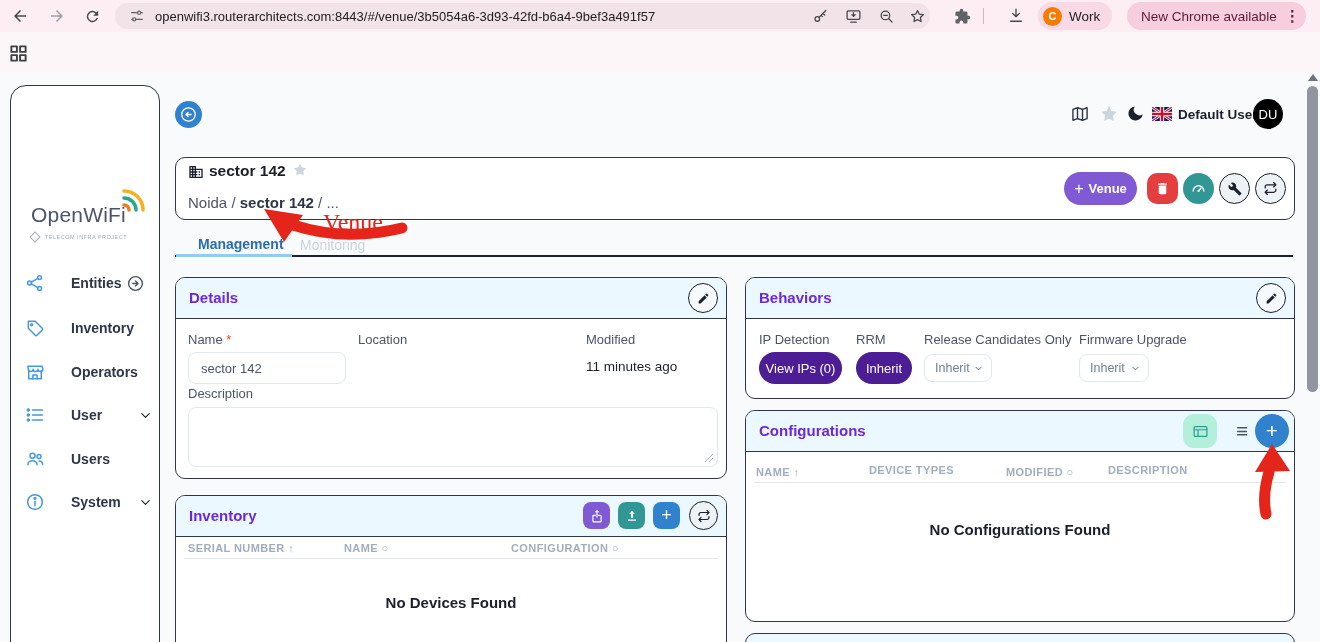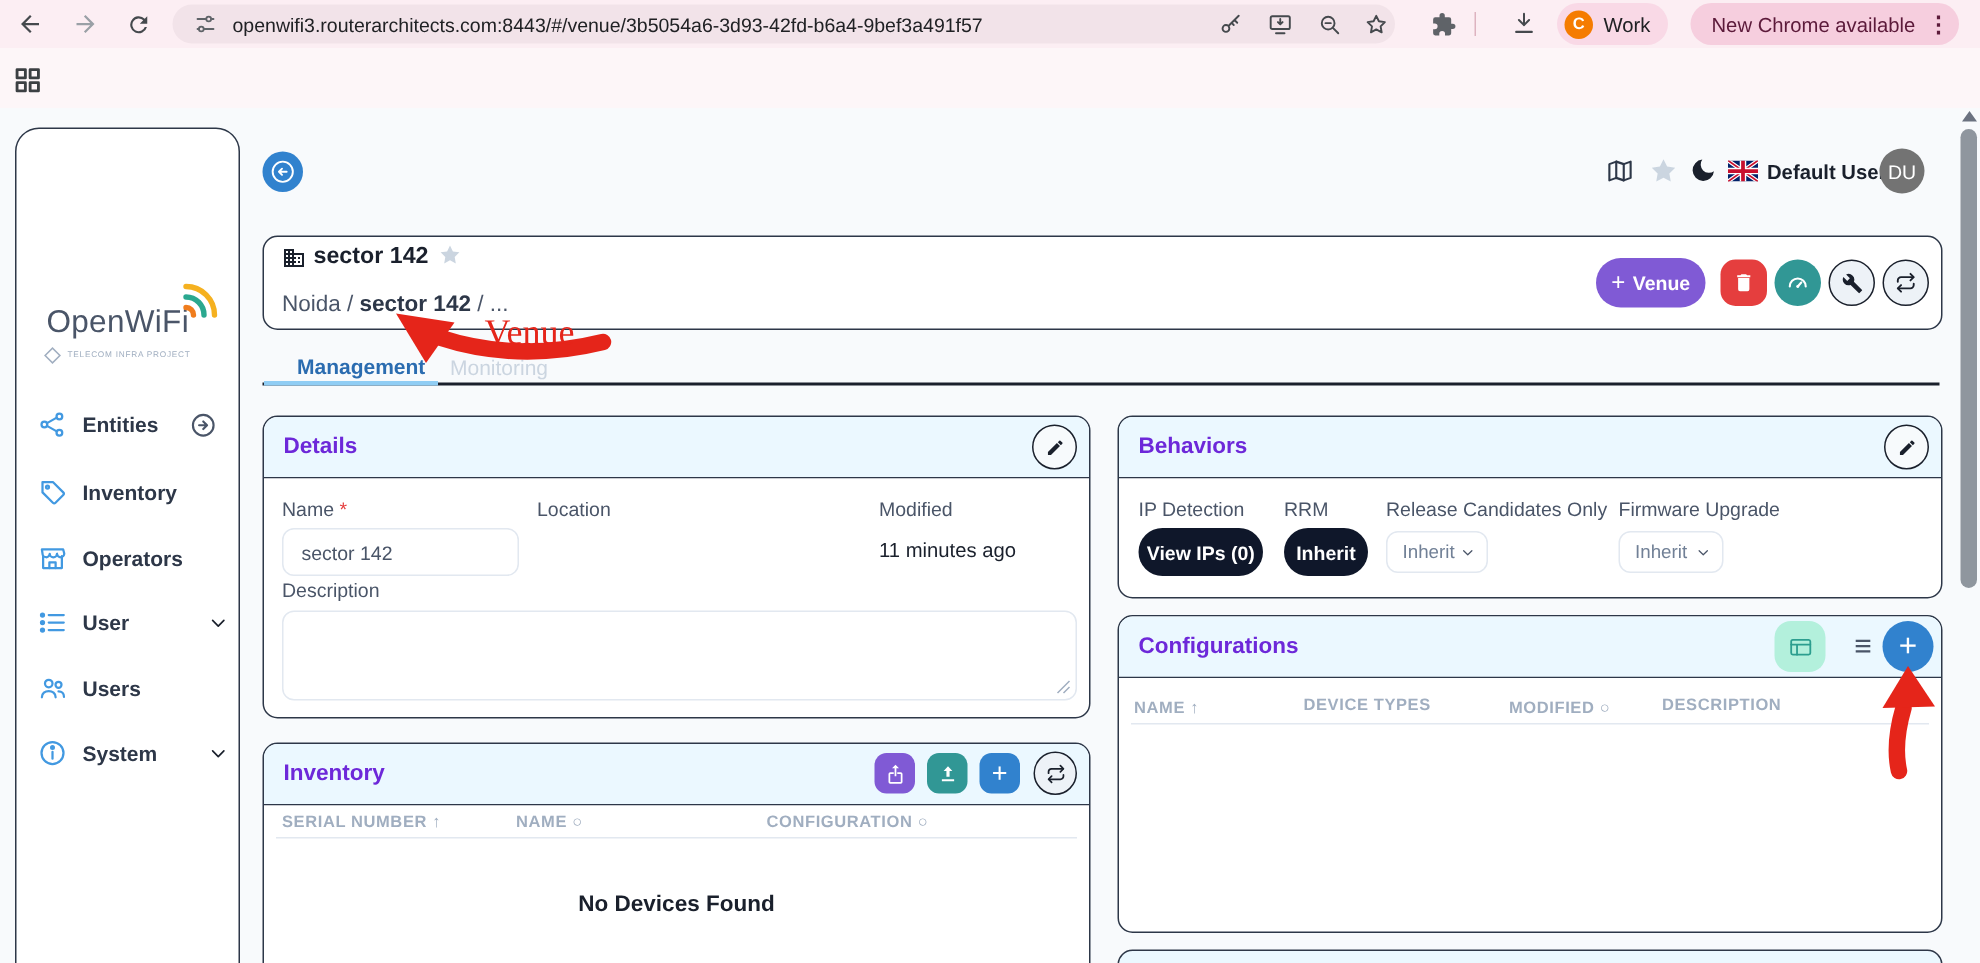--- a/index.html
+++ b/index.html
@@ -19,23 +19,23 @@
   .page{position:absolute;left:0;top:72px;width:1320px;height:570px;background:#f8fafc;}
   .card{position:absolute;background:#fff;border:1px solid #2d3748;border-radius:10px;}
   .card-header{position:absolute;left:0;right:0;top:0;height:40px;background:#ebf8ff;border-bottom:1px solid #2d3748;border-radius:9px 9px 0 0;}
   .card-title{position:absolute;left:13px;top:11px;font-size:15px;font-weight:bold;color:#6d28d9;}
   .editbtn{position:absolute;top:5px;width:30px;height:30px;border:1px solid #1a202c;border-radius:50%;background:#f7fafc;display:flex;align-items:center;justify-content:center;color:#1a202c;padding:0;}
   .sqbtn{position:absolute;border:none;border-radius:8px;display:flex;align-items:center;justify-content:center;color:#fff;padding:0;}
   .circbtn{position:absolute;border:1px solid #1a202c;border-radius:50%;background:#edf2f7;display:flex;align-items:center;justify-content:center;color:#1a202c;padding:0;}
   .label{position:absolute;font-size:13px;color:#4a5568;}
   .th{position:absolute;font-size:11px;font-weight:bold;color:#a0aec0;letter-spacing:.4px;white-space:nowrap;}
   .selectbox{position:absolute;background:#fff;border:1px solid #e2e8f0;border-radius:8px;display:flex;align-items:center;justify-content:space-between;color:#718096;font-size:13px;padding:0 9px 0 12px;box-sizing:border-box;}
-  .pill-teal{position:absolute;background:#0f172a;color:#fff;font-weight:bold;font-size:13px;border:none;border-radius:16px;display:flex;align-items:center;justify-content:center;padding:0;}
+  .pill-teal{position:absolute;background:#4c1d95;color:#fff;font-weight:normal;font-size:13px;border:none;border-radius:16px;display:flex;align-items:center;justify-content:center;padding:0;}
   .navitem{position:absolute;left:14px;width:130px;height:26px;display:flex;align-items:center;cursor:pointer;}
-  .navitem .nlabel{margin-left:10px;font-size:14px;font-weight:600;color:#2d3748;}
+  .navitem .nlabel{margin-left:26px;font-size:14px;font-weight:600;color:#2d3748;}
   .navicon{width:20px;height:20px;color:#4299e1;flex:0 0 auto;}
   .empty-big{position:absolute;font-size:15px;font-weight:bold;color:#1a202c;text-align:center;width:100%;}
 </style>
 </head>
 <body>
 
 <div class="toolbar">
   <button class="tbtn" style="left:8px">
     <svg class="f" width="18" height="18" viewBox="0 0 24 24">
         <path d="M20 11H7.8l5.6-5.6L12 4l-8 8 8 8 1.4-1.4L7.8 13H20z"></path>
@@ -222,21 +222,21 @@
 <span class="abs" style="left:1152px;top:107px">
   <svg width="20" height="14" viewBox="0 0 60 42" style="display:block">
     <rect width="60" height="42" fill="#012169"></rect>
     <path d="M0 0L60 42M60 0L0 42" stroke="#fff" stroke-width="8"></path>
     <path d="M0 0L60 42M60 0L0 42" stroke="#C8102E" stroke-width="3.5"></path>
     <path d="M30 0v42M0 21h60" stroke="#fff" stroke-width="13"></path>
     <path d="M30 0v42M0 21h60" stroke="#C8102E" stroke-width="7.5"></path>
   </svg>
 </span>
 <span class="abs" style="left:1178px;top:107px;font-size:13.5px;font-weight:bold;color:#1a202c">Default User</span>
-<span class="abs" style="left:1253px;top:99px;width:30px;height:30px;border-radius:50%;background:#737373;color:#fff;font-size:13px;display:flex;align-items:center;justify-content:center">DU</span>
+<span class="abs" style="left:1253px;top:99px;width:30px;height:30px;border-radius:50%;background:#000000;color:#fff;font-size:13px;display:flex;align-items:center;justify-content:center">DU</span>
 
 <div class="card" style="left:175px;top:157px;width:1118px;height:61px">
   <span class="abs" style="left:12px;top:6px;color:#1a202c">
     <svg class="f" width="16" height="16" viewBox="0 0 24 24">
         <path d="M12 7V3H2v18h20V7H12zM6 19H4v-2h2v2zm0-4H4v-2h2v2zm0-4H4V9h2v2zm0-4H4V5h2v2zm4 12H8v-2h2v2zm0-4H8v-2h2v2zm0-4H8V9h2v2zm0-4H8V5h2v2zm10 12h-8v-2h2v-2h-2v-2h2v-2h-2V9h8v10zm-2-8h-2v2h2v-2zm0 4h-2v2h2v-2z"></path>
       </svg>
   </span>
   <span class="abs" style="left:33px;top:4px;font-size:15.5px;font-weight:bold">sector 142</span>
   <span class="abs" style="left:116px;top:4px;color:#cbd5e0">
     <svg class="f" width="16" height="16" viewBox="0 0 24 24">
@@ -344,20 +344,21 @@
       </svg>
   </button>
   <button class="abs" style="left:483px;top:6px;width:26px;height:28px;border:none;background:none;color:#4a5568;font-size:20px;font-weight:bold;padding:0">≡</button>
   <button class="sqbtn" style="left:509px;top:3px;width:34px;height:34px;border-radius:50%;background:#3182ce;font-size:21px;font-weight:normal">+</button>
 
   <span class="th" style="left:10px;top:55px"><span>NAME</span> <span>↑</span></span>
   <span class="th" style="left:123px;top:53px"><span>DEVICE TYPES</span><span></span></span>
   <span class="th" style="left:260px;top:55px"><span>MODIFIED</span> <span>○</span></span>
   <span class="th" style="left:362px;top:53px"><span>DESCRIPTION</span><span></span></span>
   <div class="abs" style="left:8px;top:71px;width:532px;height:1px;background:#e2e8f0"></div>
+  <div class="empty-big" style="top:110px">No Configurations Found</div>
 </div>
 
 <div class="card" style="left:175px;top:495px;width:550px;height:160px">
   <div class="card-header"></div>
   <span class="card-title">Inventory</span>
   <button class="sqbtn" style="left:407px;top:6px;width:27px;height:27px;background:#805ad5">
     <svg class="f" width="14" height="14" viewBox="0 0 24 24">
         <path d="M12 1.5l4 4h-3v9h-2v-9H8z"></path>
         <path d="M6 10h4v2H6v9h12v-9h-4v-2h4a2 2 0 0 1 2 2v9a2 2 0 0 1-2 2H6a2 2 0 0 1-2-2v-9a2 2 0 0 1 2-2z"></path>
       </svg>

